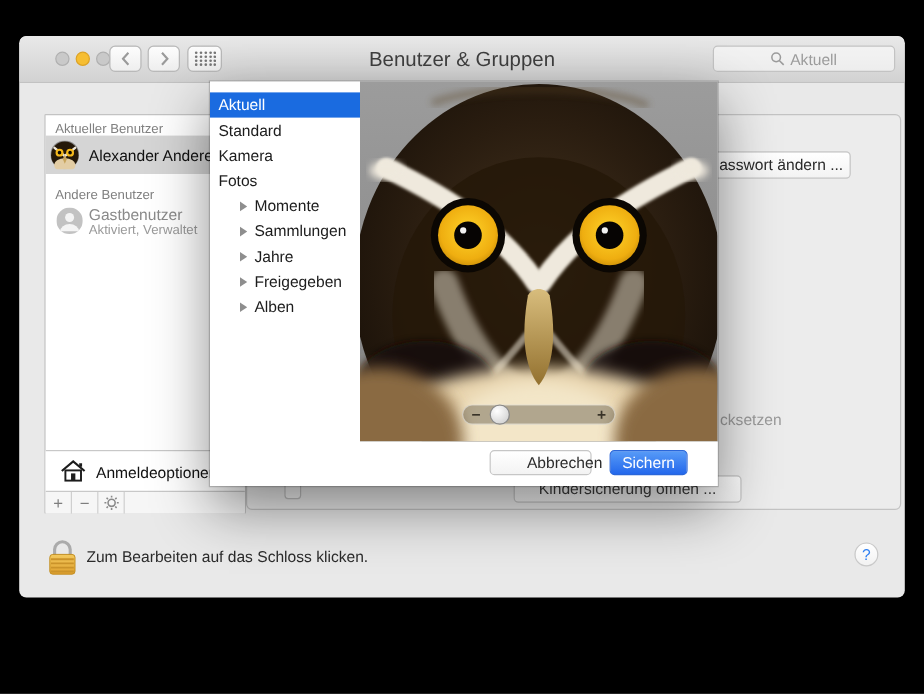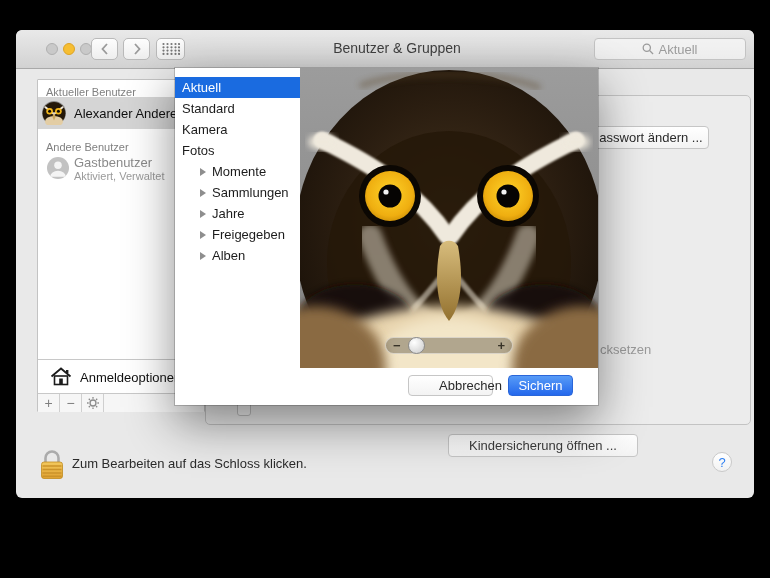--- a/index.html
+++ b/index.html
@@ -7,26 +7,26 @@
   .abs{position:absolute;}
   .window{position:absolute;left:16px;top:30px;width:738px;height:468px;background:#e9e9e9;
     border-radius:6px;overflow:hidden;box-shadow:0 12px 40px rgba(0,0,0,.55);}
   .titlebar{position:absolute;left:0;top:0;width:738px;height:38px;
     background:linear-gradient(#e9e9e9,#d2d2d2);border-bottom:1px solid #a9a9a9;border-radius:6px 6px 0 0;}
   .tl{position:absolute;top:13px;width:12px;height:12px;border-radius:50%;box-sizing:border-box;}
   .tl.gray{background:#c9c9c9;border:1px solid #b0b0b0;}
   .tl.yellow{background:#f6be32;border:1px solid #dda325;}
   .tbtn{position:absolute;top:8px;height:22px;box-sizing:border-box;border:1px solid #b9b9b9;border-radius:5px;
     background:linear-gradient(#fdfdfd,#eeeeee);display:flex;align-items:center;justify-content:center;}
-  .title{position:absolute;left:12px;top:10px;width:100%;text-align:center;font-size:14px;color:#3f3f3f;}
+  .title{position:absolute;left:0;top:10px;width:100%;text-align:center;font-size:17px;color:#3f3f3f;}
   .searchfield{position:absolute;left:578px;top:8px;width:152px;height:22px;box-sizing:border-box;
     border:1px solid #c3c3c3;border-radius:4px;background:rgba(255,255,255,.55);
     display:flex;align-items:center;justify-content:center;gap:4px;color:#9c9c9c;font-size:13px;}
   .panel{position:absolute;box-sizing:border-box;border:1px solid #c3c3c3;}
-  .sidebox{left:21px;top:49px;width:168px;height:333px;background:#fff;border-radius:1px;padding-left:17px;}
+  .sidebox{left:21px;top:65px;width:168px;height:333px;background:#fff;border-radius:1px;padding-left:17px;}
   .contentbox{left:189px;top:65px;width:546px;height:330px;background:#ececec;border-radius:5px;}
   .sechead{position:absolute;font-size:11px;color:#808080;}
   .selrow{position:absolute;left:0;top:17px;width:166px;height:32px;background:#d5d5d5;}
   .uname{font-size:13px;color:#101010;}
   .gname{font-size:13px;color:#8a8a8a;}
   .gsub{font-size:11px;color:#9a9a9a;}
   .loginrow{position:absolute;left:0;top:279px;width:166px;height:34px;border-top:1px solid #c8c8c8;background:#fff;}
   .sidefoot{position:absolute;left:0;top:313px;width:166px;height:18px;background:#f6f6f6;border-top:1px solid #c8c8c8;display:flex;}
   .sfbtn{width:21px;height:18px;border-right:1px solid #cfcfcf;display:flex;align-items:center;justify-content:center;
     color:#7e7e7e;font-size:14px;line-height:1;}
@@ -114,21 +114,21 @@
 
   <div class="panel contentbox abs"></div>
 
   <div class="btn abs" style="left:577px;top:96px;width:116px;height:23px;z-index:10;">
     <span>asswort ändern ...</span>
   </div>
 
   <div class="abs graytext" style="left:584px;top:312px;z-index:10;">cksetzen</div>
 
   <div class="checkbox abs" style="left:221px;top:372px;z-index:10;"></div>
-  <div class="btn abs" style="left:432px;top:366px;width:190px;height:23px;z-index:10;color:#3c3c3c;margin-top:38px;">
+  <div class="btn abs" style="left:412px;top:366px;width:190px;height:23px;z-index:10;color:#3c3c3c;">
     <span>Kindersicherung öffnen ...</span>
   </div>
 
   <div class="panel sidebox abs">
     <div class="sechead" style="left:8px;top:6px;">Aktueller Benutzer</div>
 
     <div class="selrow">
       <svg class="abs" style="left:4px;top:4px;" width="24" height="24" viewBox="0 0 24 24">
         <circle cx="12" cy="12" r="12" fill="#8a8a8a"></circle>
         <circle cx="12" cy="12.3" r="11.4" fill="#241809"></circle>

